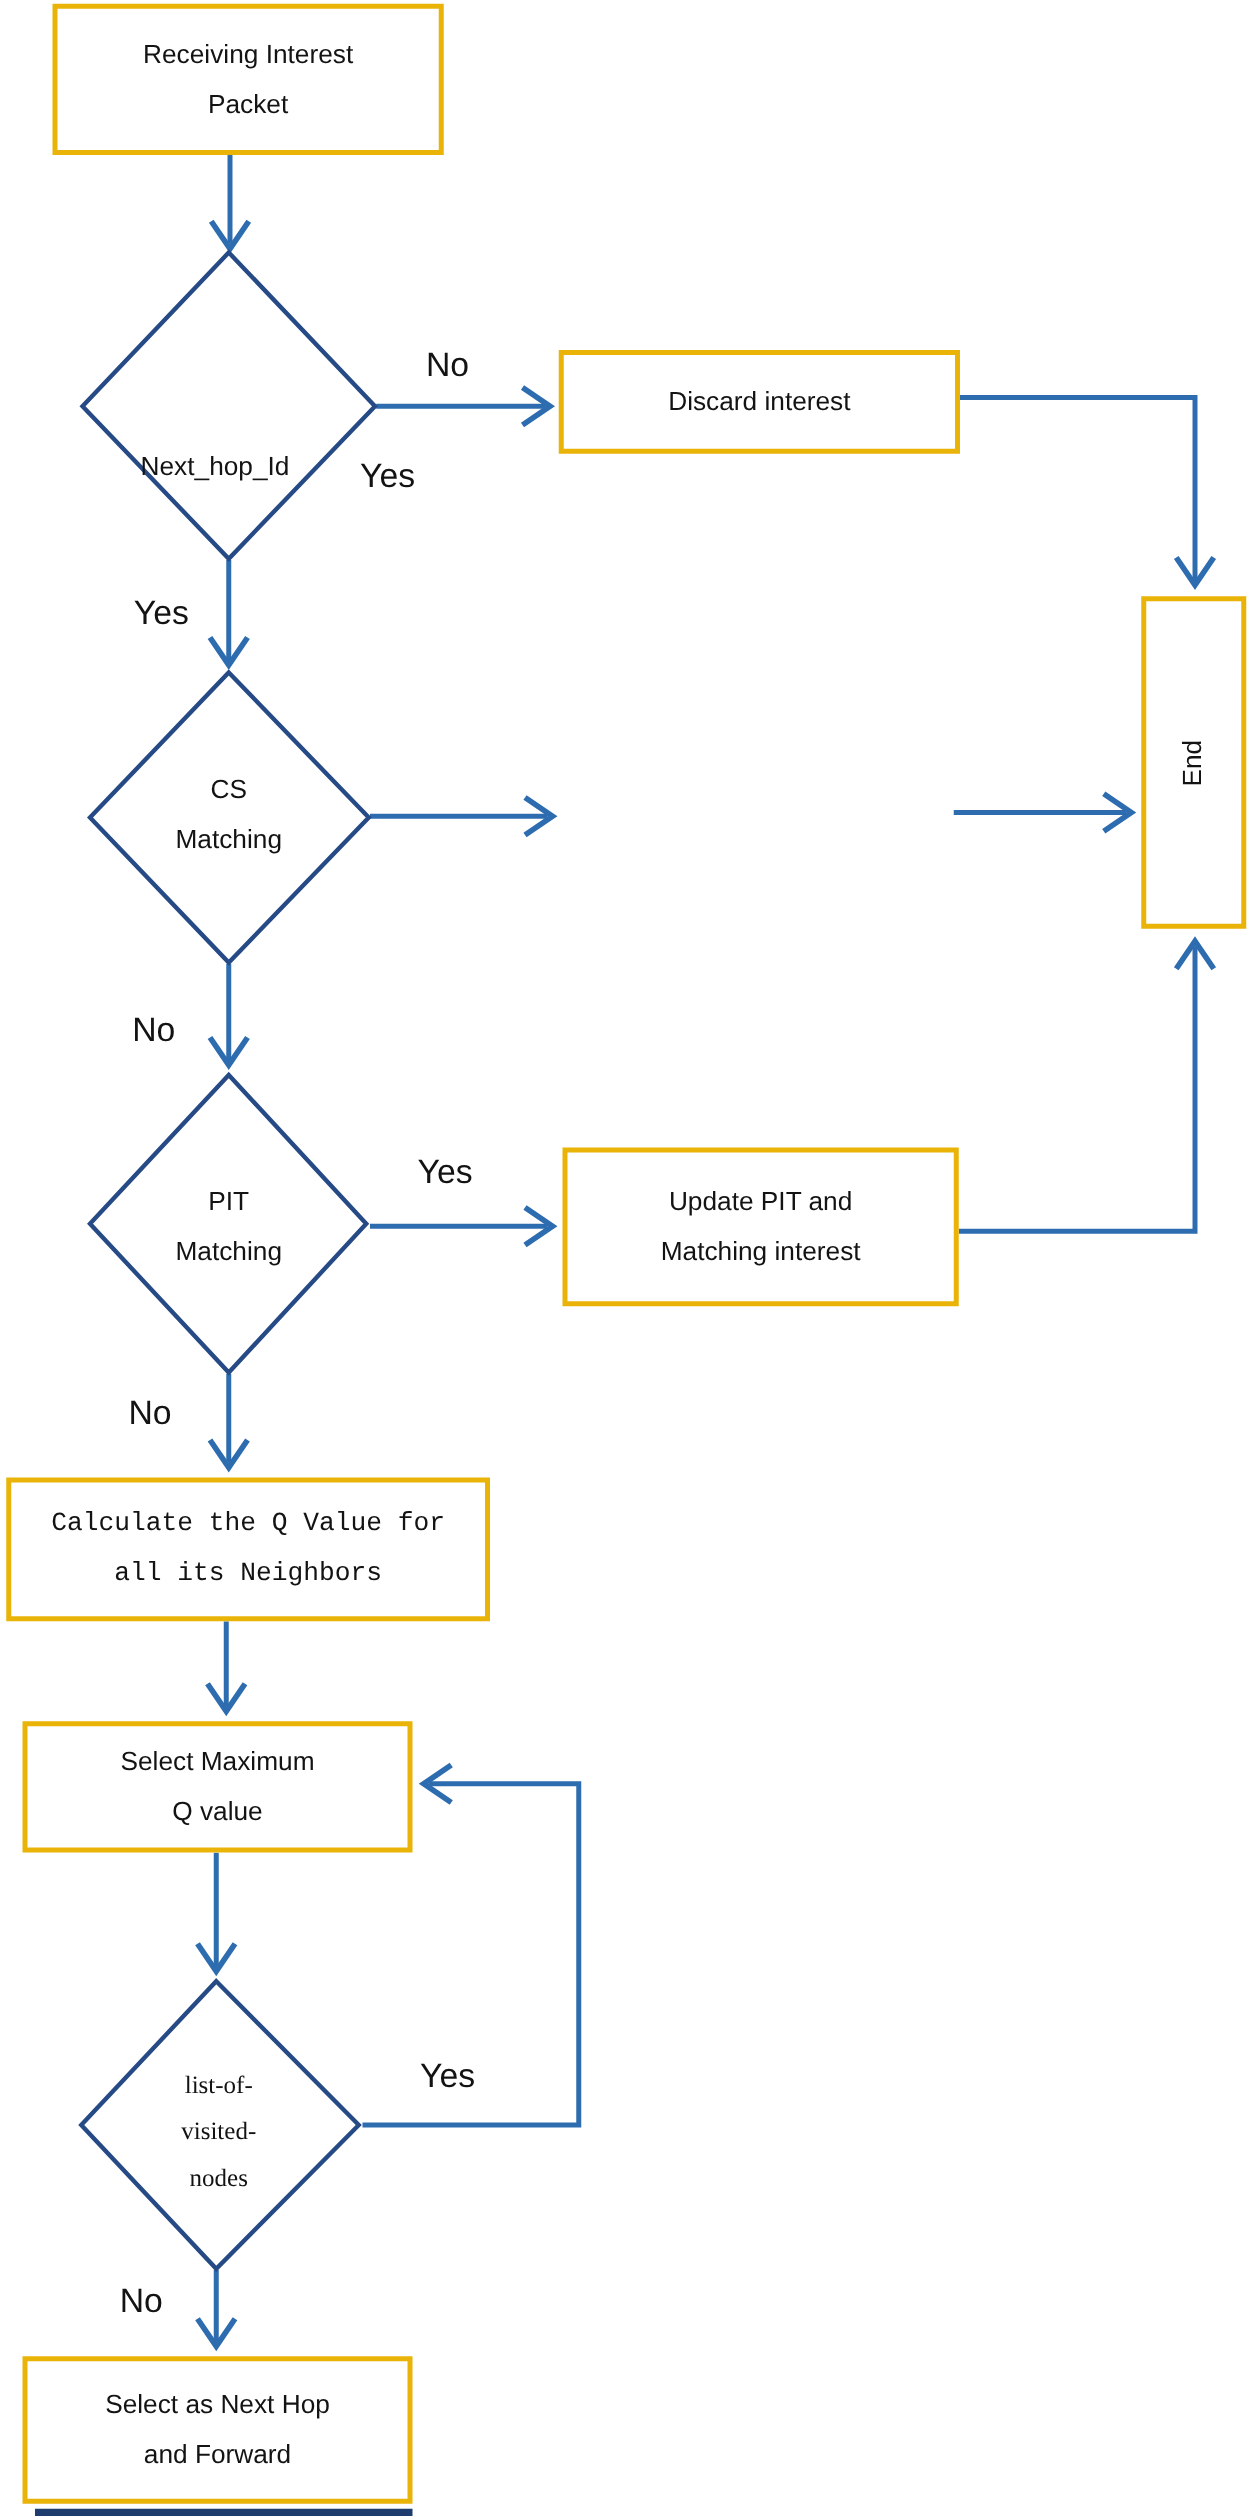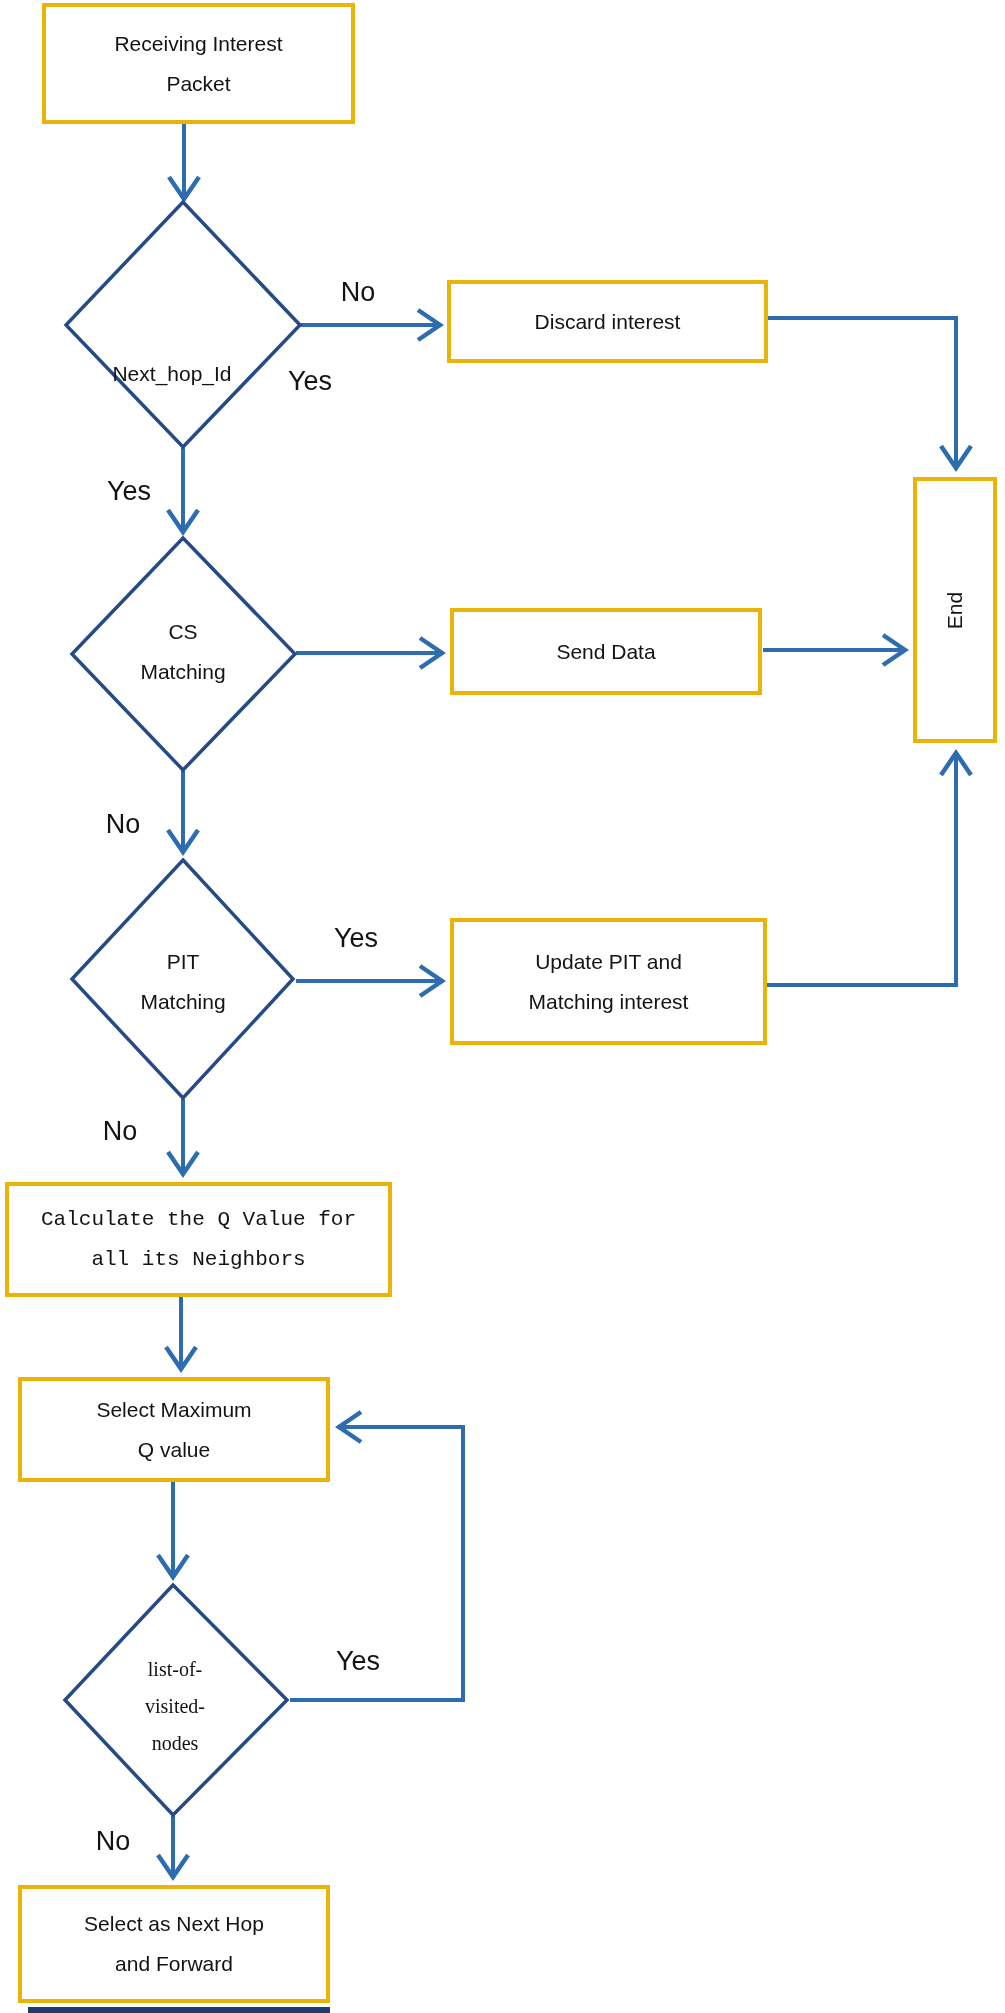--- a/index.html
+++ b/index.html
@@ -150,21 +150,20 @@
     <polygon class="diamond-shape" points="183,538 295,654 183,770 72,654"></polygon>
     <polygon class="diamond-shape" points="183,860 293,979 183,1098 72,979"></polygon>
     <polygon class="diamond-shape" points="173,1585 287,1700 173,1815 65,1700"></polygon>
   </svg>
 
   <div class="node rect-node" style="left:42px; top:3px; width:313px; height:121px;">Receiving Interest
 Packet</div>
 
   <div class="node rect-node" style="left:447px; top:280px; width:321px; height:83px;">Discard interest</div>
 
-  <div class="node rect-node" style="left:450px; top:608px; width:312px; height:87px;">Send Data</div>
 
   <div class="node rect-node end-node" style="left:913px; top:477px; width:84px; height:266px;">
     <span class="end-text">End</span>
   </div>
 
   <div class="node rect-node" style="left:450px; top:918px; width:317px; height:127px;">Update PIT and
 Matching interest</div>
 
   <div class="node rect-node" style="left:5px; top:1182px; width:387px; height:115px;font-family:Liberation Mono, monospace;">Calculate the Q Value for
 all its Neighbors</div>

